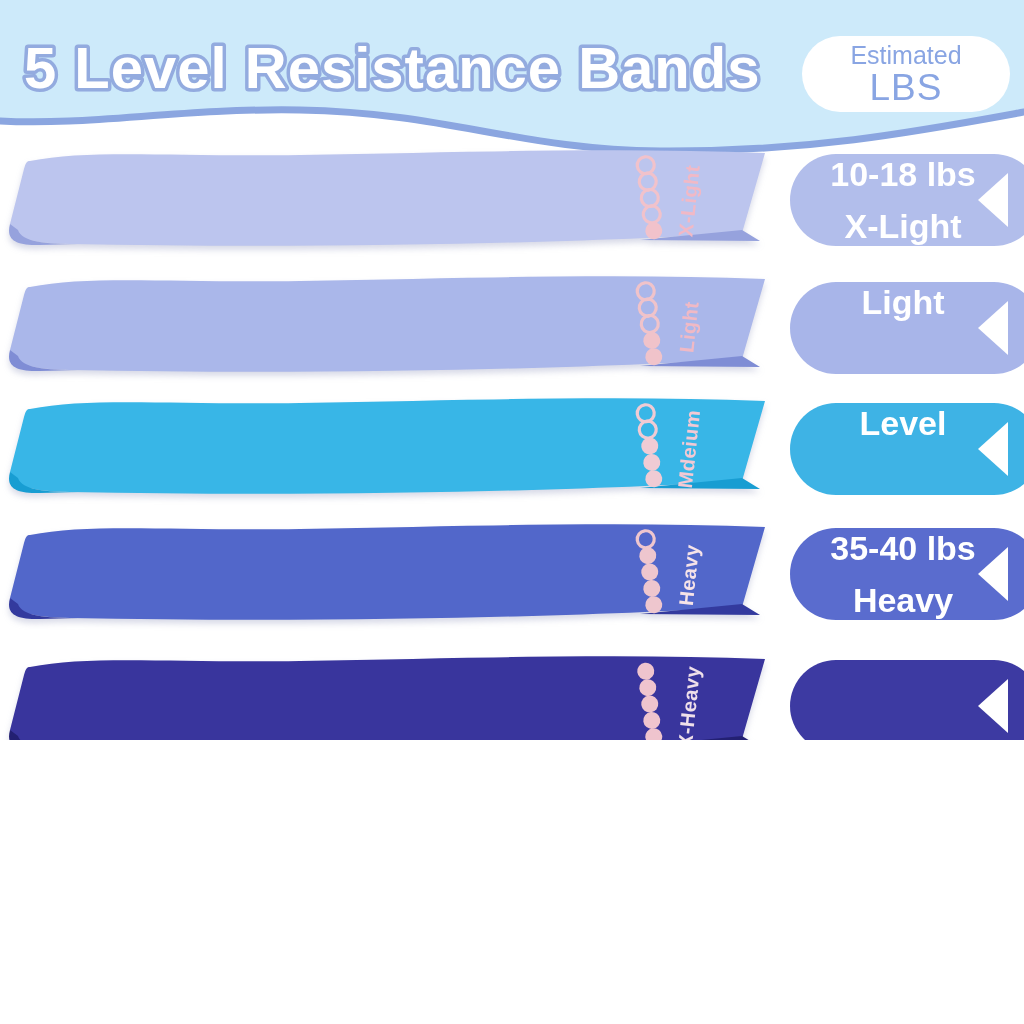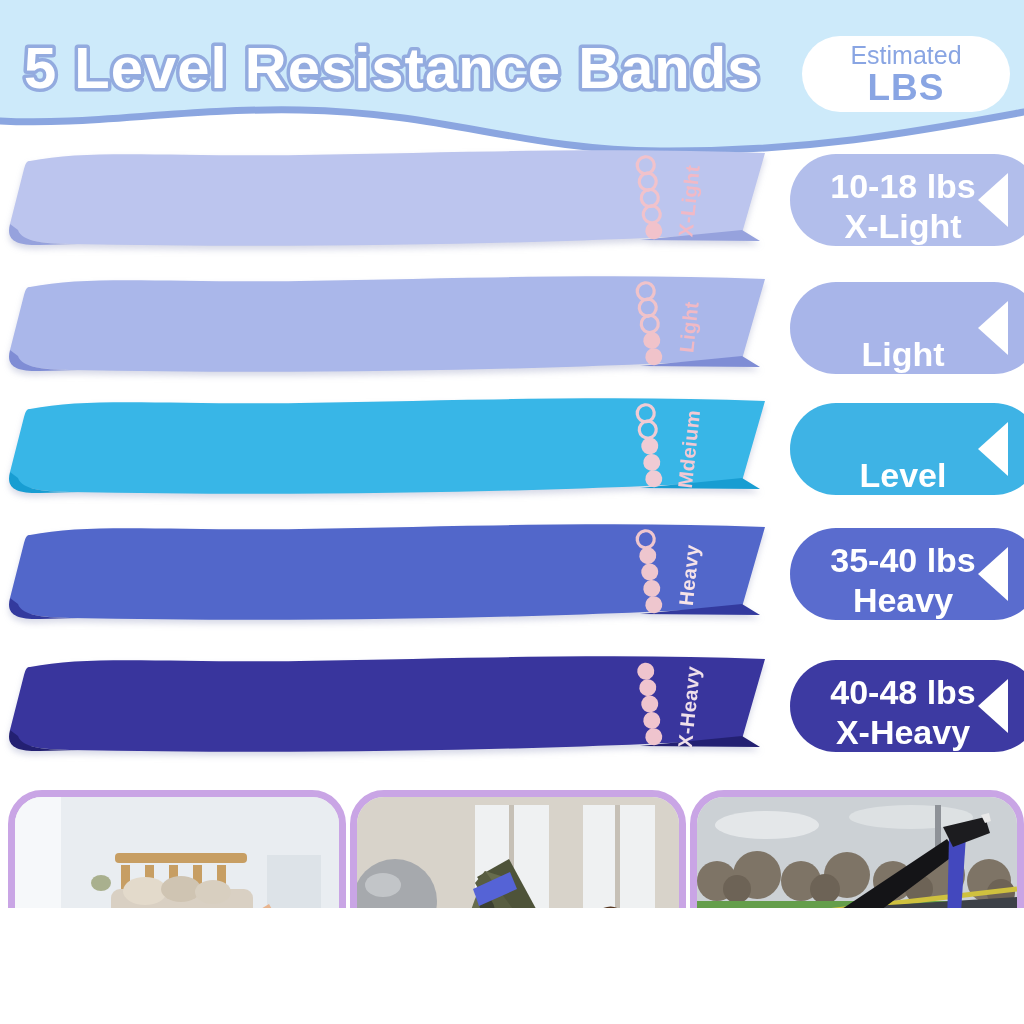--- a/index.html
+++ b/index.html
@@ -1,43 +1,43 @@
 <!DOCTYPE html>
 <html style="--header-bg: #cdeafa; --wave: #8ba6e0; --title-outline: #93abdf; --badge-text: #89a5e3; --photo-border: #c9a5e5;"><head>
 <meta charset="utf-8">
 <style>
   html,body{margin:0;padding:0;background:#fff;}
-  .stage{position:relative;width:1024px;height:908px;overflow:hidden;background:#fff;
+  .stage{position:relative;width:1024px;height:740px;overflow:hidden;background:#fff;
          font-family:"Liberation Sans",sans-serif;}
   
   .header-wave-svg{position:absolute;left:0;top:0;}
   .wave-fill{fill:var(--header-bg,#cdeafa);}
   .wave-stroke{fill:none;stroke:var(--wave,#8ba6e0);stroke-width:7;stroke-linecap:round;}
   .title-text{fill:#ffffff;stroke:var(--title-outline,#93abdf);stroke-width:7px;
               paint-order:stroke;stroke-linejoin:round;font-weight:bold;
               font-family:"Liberation Sans",sans-serif;letter-spacing:1px;}
   .badge{position:absolute;left:802px;top:36px;width:208px;height:76px;background:#ffffff;
          border-radius:38px;display:flex;flex-direction:column;align-items:center;
          justify-content:center;color:var(--badge-text,#89a5e3);}
   .badge .b1{font-size:25px;line-height:27px;}
-  .badge .b2{font-size:37px;line-height:37px;font-weight:bold;letter-spacing:1px;}
+  .badge .b2{font-size:37px;line-height:37px;font-weight:normal;letter-spacing:1px;}
   
   .band-row{position:absolute;left:0;width:1024px;height:120px;}
   .band-svg{position:absolute;left:0;top:0;filter:drop-shadow(0 4px 3px rgba(110,120,170,.28));}
   .band-body{fill:var(--band,#bcc5ee);}
   .band-fold{fill:var(--fold,#96a2dd);}
   .dot{stroke:none;}
   .dot.filled{fill:var(--dot,#f1c2cb);}
   .dot.open{fill:none;stroke:var(--dot,#f1c2cb);stroke-width:3.2;}
   .band-vtext{fill:var(--btext,#f1b9c6);font-weight:bold;font-size:20px;
               font-family:"Liberation Sans",sans-serif;letter-spacing:.5px;}
   .pill{position:absolute;left:790px;width:250px;height:92px;border-radius:46px;
         background:var(--pill,#b2beeb);color:#fff;}
   .pill-text{position:absolute;left:34px;top:0;width:158px;height:100%;display:flex;
-             flex-direction:column;align-items:center;justify-content:flex-end;
+             flex-direction:column;align-items:center;justify-content:space-between;
              font-weight:bold;font-size:34px;line-height:40px;text-align:center;}
   .pill-arrow{position:absolute;right:32px;top:50%;margin-top:-27px;width:0;height:0;
               border-top:27px solid transparent;border-bottom:27px solid transparent;
               border-right:30px solid #ffffff;}
   
   .photo{position:absolute;top:790px;height:228px;border:7px solid var(--photo-border,#c9a5e5);
          border-radius:34px;overflow:hidden;background:#eee;box-sizing:content-box;}
   .photo svg{display:block;}
   .p1{left:8px;width:324px;}
   .p2{left:350px;width:322px;}
@@ -157,24 +157,20 @@
       <g transform="rotate(-7 650 56)">
         <circle class="dot filled" cx="650" cy="21" r="8.5"></circle>
         <circle class="dot filled" cx="650" cy="37.5" r="8.5"></circle>
         <circle class="dot filled" cx="650" cy="54" r="8.5"></circle>
         <circle class="dot filled" cx="650" cy="70.5" r="8.5"></circle>
         <circle class="dot filled" cx="650" cy="87" r="8.5"></circle>
       </g>
       <text class="band-vtext" transform="rotate(-84 690 57)" x="690" y="63" text-anchor="middle">X-Heavy</text>
     </svg>
     <div class="pill" style="top:10px">
-      <div class="pill-text">
-        <div>40-48 lbs</div>
-        <div>X-Heavy</div>
-      </div>
       <div class="pill-arrow"></div>
     </div>
   </div>
 
   <div class="photo p1" role="img" aria-label="woman doing side leg raise with band indoors">
     <svg width="324" height="228" viewBox="0 0 324 228" preserveAspectRatio="none">
       <rect width="324" height="228" fill="#e9edf1"></rect>
       <rect x="0" y="0" width="46" height="175" fill="#f6f8fa"></rect>
       <rect x="252" y="58" width="54" height="74" fill="#dde3e8"></rect>
       <rect y="150" width="324" height="78" fill="#e2dfda"></rect>

